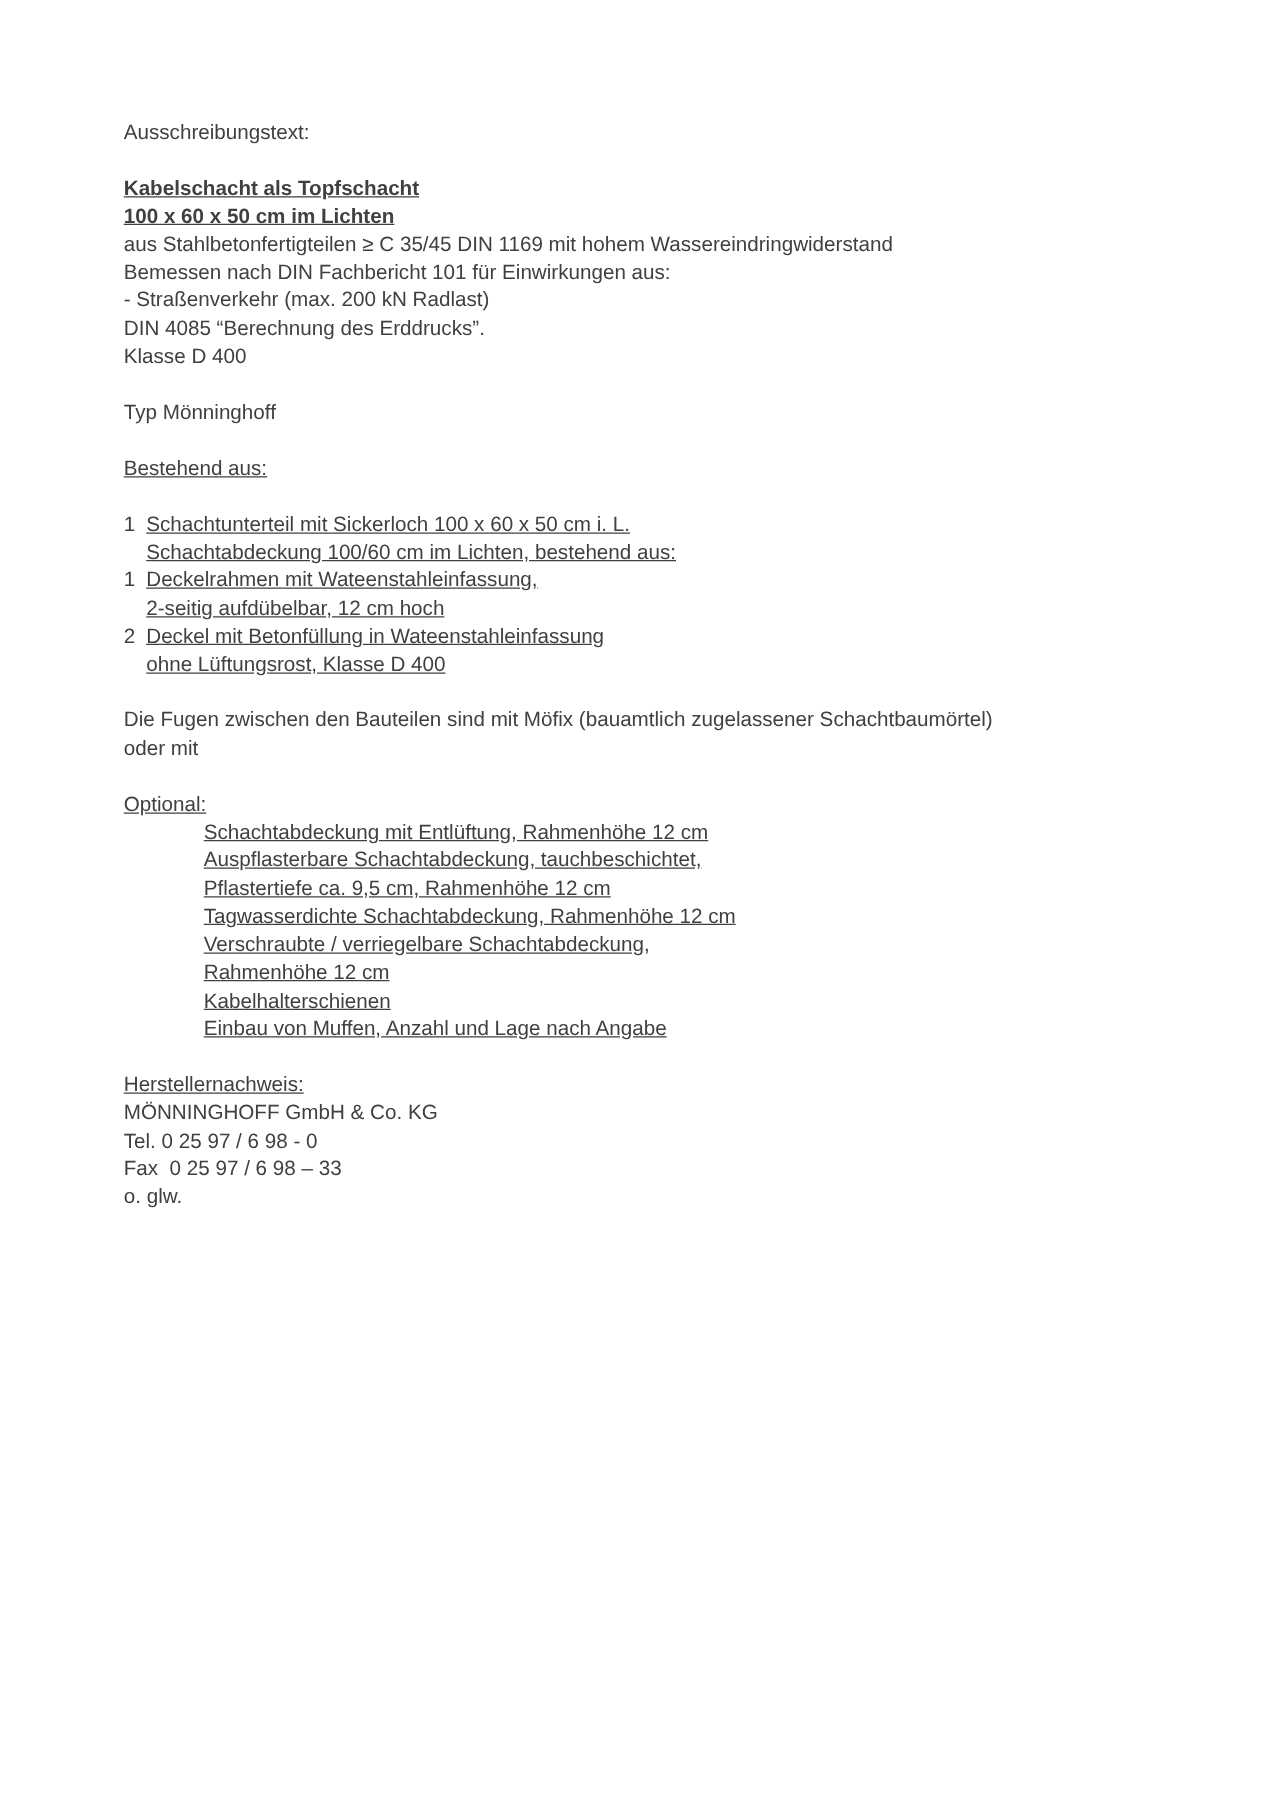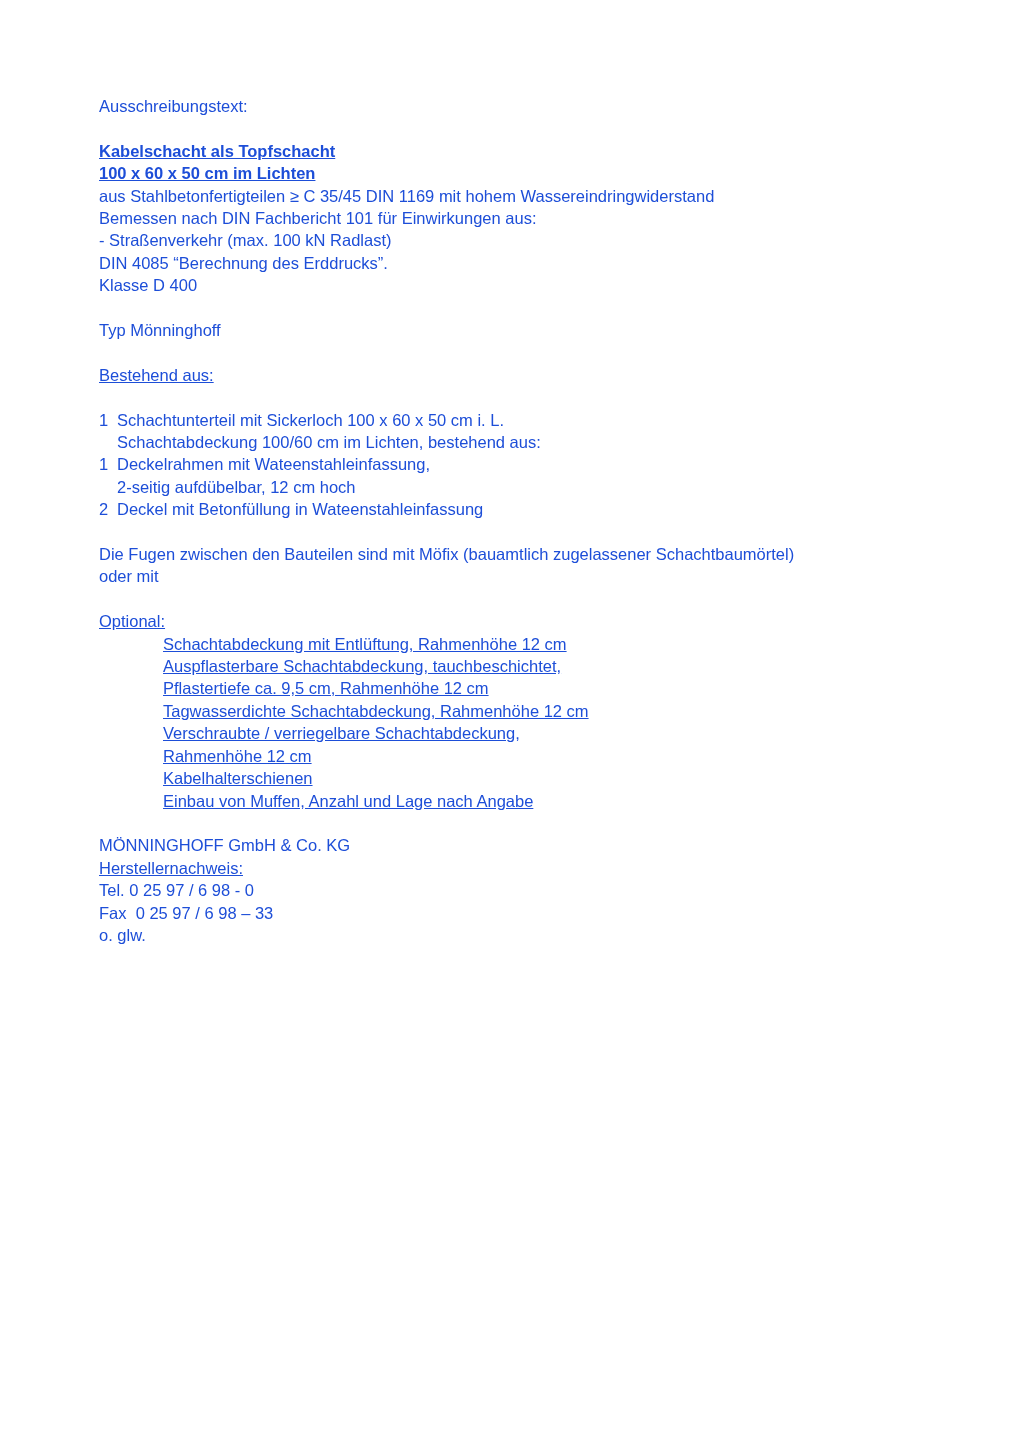--- a/index.html
+++ b/index.html
@@ -10,48 +10,48 @@
   .page {
     position: relative;
     width: 1024px;
     height: 1448px;
     background: #ffffff;
     box-sizing: border-box;
     padding: 95px 60px 0 99px;
     font-family: "Liberation Sans", sans-serif;
     font-size: 16.5px;
     line-height: 22.4px;
-    color: #1d4ed8;
+    color: #404040;
     overflow: hidden;
   }
   .ln {
     margin: 0;
     white-space: pre-wrap;
   }
   .b { font-weight: bold; text-decoration: underline; }
   .u { text-decoration: underline; }
   .ind { padding-left: 64px; text-decoration: underline; }
   .gap { height: 22.4px; }
   .item { display: flex; }
   .item .num { flex: 0 0 18px; white-space: pre; }
-  .item .txt { flex: 1; white-space: pre-wrap; }
+  .item .txt { flex: 1; white-space: pre-wrap; text-decoration: underline; }
 </style>
 </head>
 <body>
 
 <div class="page">
 
   <p class="ln">Ausschreibungstext:</p>
   <div class="gap"></div>
 
   <p class="ln b">Kabelschacht als Topfschacht</p>
   <p class="ln b">100 x 60 x 50 cm im Lichten</p>
   <p class="ln">aus Stahlbetonfertigteilen ≥ C 35/45 DIN 1169 mit hohem Wassereindringwiderstand</p>
   <p class="ln">Bemessen nach DIN Fachbericht 101 für Einwirkungen aus:</p>
-  <p class="ln">- Straßenverkehr (max. 100 kN Radlast)</p>
+  <p class="ln">- Straßenverkehr (max. 200 kN Radlast)</p>
   <p class="ln">DIN 4085 “Berechnung des Erddrucks”.</p>
   <p class="ln">Klasse D 400</p>
   <div class="gap"></div>
 
   <p class="ln">Typ Mönninghoff</p>
   <div class="gap"></div>
 
   <p class="ln u">Bestehend aus:</p>
   <div class="gap"></div>
 
@@ -68,36 +68,40 @@
     <span class="txt">Deckelrahmen mit Wateenstahleinfassung,</span>
   </div>
   <div class="item">
     <span class="num"></span>
     <span class="txt">2-seitig aufdübelbar, 12 cm hoch</span>
   </div>
   <div class="item">
     <span class="num">2</span>
     <span class="txt">Deckel mit Betonfüllung in Wateenstahleinfassung</span>
   </div>
+  <div class="item">
+    <span class="num"></span>
+    <span class="txt">ohne Lüftungsrost, Klasse D 400</span>
+  </div>
   <div class="gap"></div>
 
   <p class="ln">Die Fugen zwischen den Bauteilen sind mit Möfix (bauamtlich zugelassener Schachtbaumörtel)</p>
   <p class="ln">oder mit</p>
   <div class="gap"></div>
 
   <p class="ln u">Optional:</p>
   <p class="ln ind">Schachtabdeckung mit Entlüftung, Rahmenhöhe 12 cm</p>
   <p class="ln ind">Auspflasterbare Schachtabdeckung, tauchbeschichtet,</p>
   <p class="ln ind">Pflastertiefe ca. 9,5 cm, Rahmenhöhe 12 cm</p>
   <p class="ln ind">Tagwasserdichte Schachtabdeckung, Rahmenhöhe 12 cm</p>
   <p class="ln ind">Verschraubte / verriegelbare Schachtabdeckung,</p>
   <p class="ln ind">Rahmenhöhe 12 cm</p>
   <p class="ln ind">Kabelhalterschienen</p>
   <p class="ln ind">Einbau von Muffen, Anzahl und Lage nach Angabe</p>
   <div class="gap"></div>
 
+  <p class="ln u">Herstellernachweis:</p>
   <p class="ln">MÖNNINGHOFF GmbH &amp; Co. KG</p>
-  <p class="ln u">Herstellernachweis:</p>
   <p class="ln">Tel. 0 25 97 / 6 98 - 0</p>
   <p class="ln">Fax  0 25 97 / 6 98 – 33</p>
   <p class="ln">o. glw.</p>
 
 </div>
 
 </body></html>

